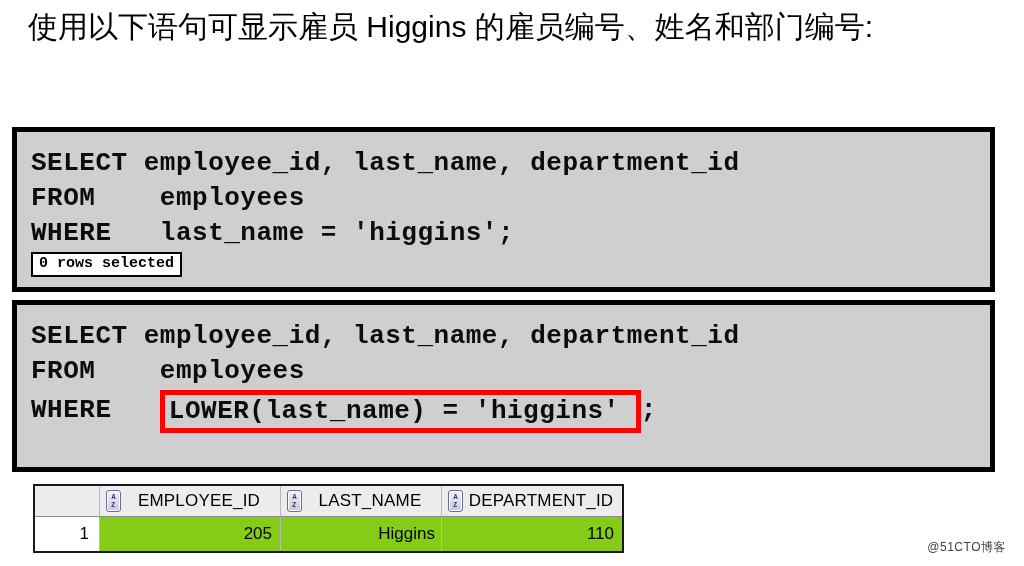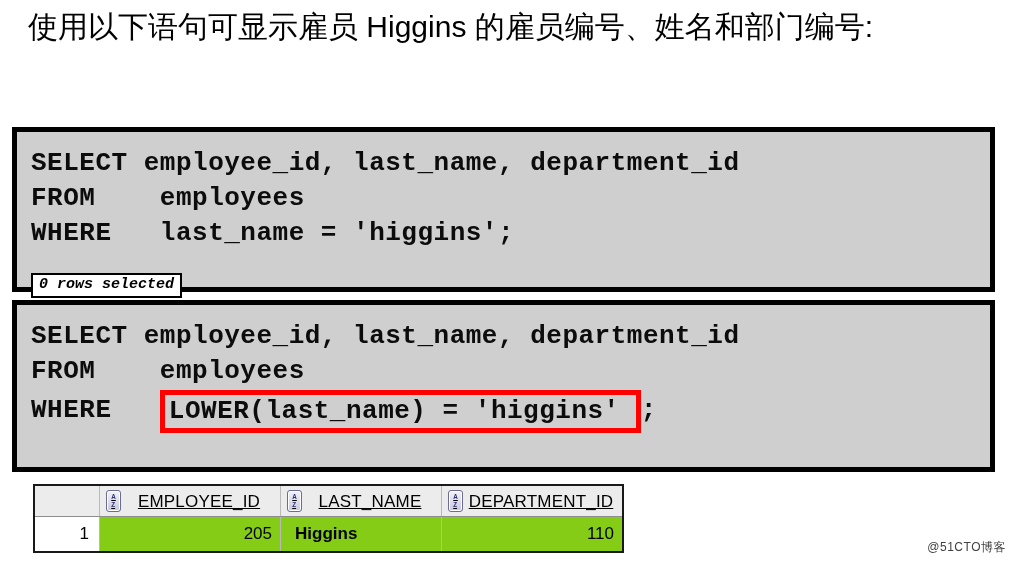--- a/index.html
+++ b/index.html
@@ -67,32 +67,31 @@
     line-height: 35px;
     font-weight: bold;
     color: #0c0c0c;
     white-space: pre;
     letter-spacing: 0.5px;
   }
 
   
   .rows-badge {
     display: inline-block;
-    margin-top: 22px;
+    margin-top: 1px;
     margin-left: 0px;
     background: #ffffff;
     border: 2px solid #000000;
     padding: 1px 6px 2px 6px;
     font-family: "Liberation Mono", "DejaVu Sans Mono", monospace;
     font-size: 15px;
     line-height: 18px;
     font-weight: bold;
     color: #000000;
     white-space: pre;
-    font-style: italic;
   }
 
   
   .hl-red {
     display: inline-block;
     border: 5px solid #ff0000;
     padding: 0px 16px 0px 4px;
     margin: 0;
     position: relative;
     top: 1px;
@@ -146,29 +145,28 @@
     text-align: right;
     background: #ffffff;
     padding-right: 10px;
   }
 
   .col-emp   { width: 168px; }
   .col-last  { width: 148px; }
   .col-dept  { width: 168px; margin-top: 32px; }
 
   td.num { text-align: right; padding-right: 8px; }
-  td.txt { text-align: left;  padding-left: 14px; font-weight: bold; }
+  td.txt { text-align: right;  padding-left: 14px; }
 
   
   .th-content {
     display: flex;
-    align-items: flex-end;
+    align-items: center;
     justify-content: flex-start;
     gap: 0px;
-    text-decoration: underline;
   }
   .th-label {
     flex: 1;
     text-align: center;
     font-size: 17px;
     letter-spacing: 0.2px;
     color: #000000;
   }
 
   

